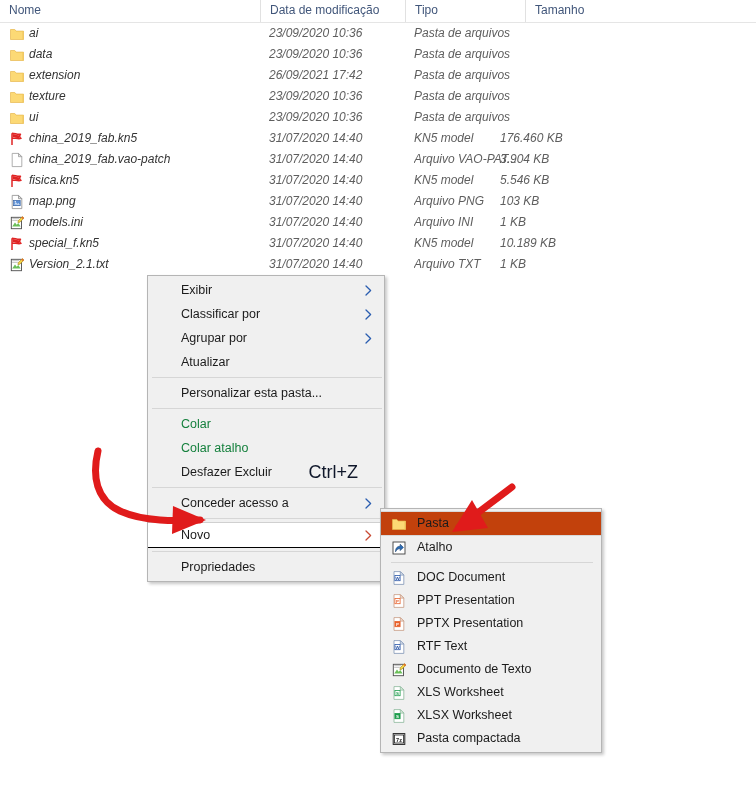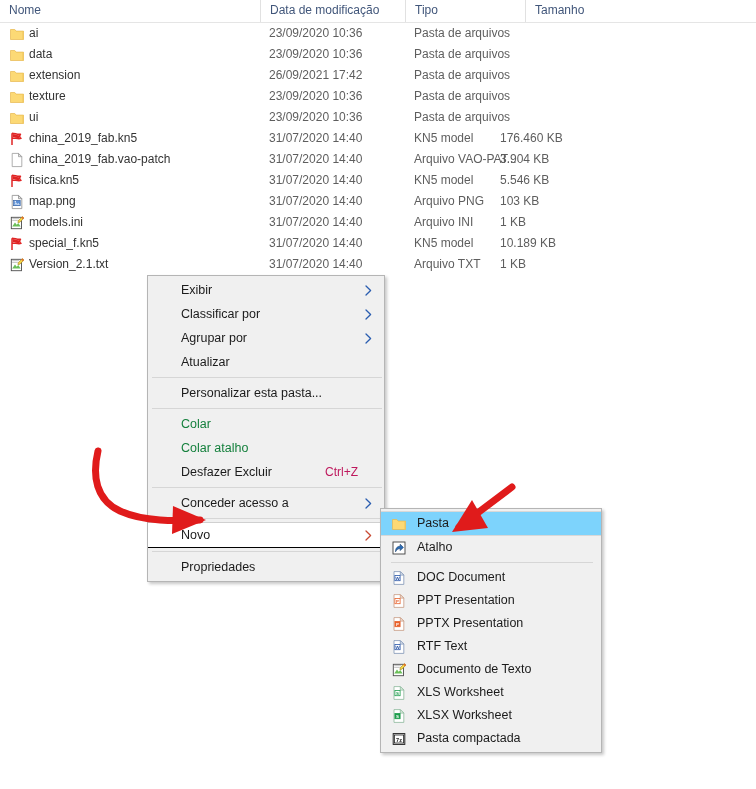--- a/index.html
+++ b/index.html
@@ -47,20 +47,21 @@
   
   #file-list {
     position: absolute;
     left: 0; top: 23px;
     width: 756px;
   }
   .file-row {
     position: relative;
     height: 21px;
     width: 688px;
+    font-style: italic;
   }
   .cell {
     position: absolute;
     top: 0;
     height: 21px;
     line-height: 21px;
     font-size: 12px;
     color: #444444;
     white-space: nowrap;
     overflow: hidden;
@@ -113,22 +114,22 @@
   }
   .menu-sep {
     height: 1px;
     background: #d6d6d6;
     margin: 3px 2px 3px 4px;
   }
   .menu-accel {
     position: absolute;
     right: 26px;
     top: 0;
-    font-size: 12px;
-    color: #be185d;
+    font-size: 18px;
+    color: #0f172a;
   }
   .chevron {
     position: absolute;
     right: 12px;
     top: 0;
     height: 100%;
     display: flex;
     align-items: center;
     color: #2a5db0;
     font-size: 13px;
@@ -153,21 +154,21 @@
     position: relative;
     height: 23px;
     line-height: 23px;
     font-size: 12.5px;
     color: #1b1b1b;
     padding-left: 36px;
     box-sizing: border-box;
     white-space: nowrap;
   }
   .sub-item.highlighted {
-    background: #7dd3fc;
+    background: #c2410c;
     border-top: 1px solid #d8d8d8;
     border-bottom: 1px solid #d8d8d8;
     height: 25px;
     line-height: 23px;
   }
   .sub-icon {
     position: absolute;
     left: 10px;
     top: 50%;
     margin-top: -8px;

